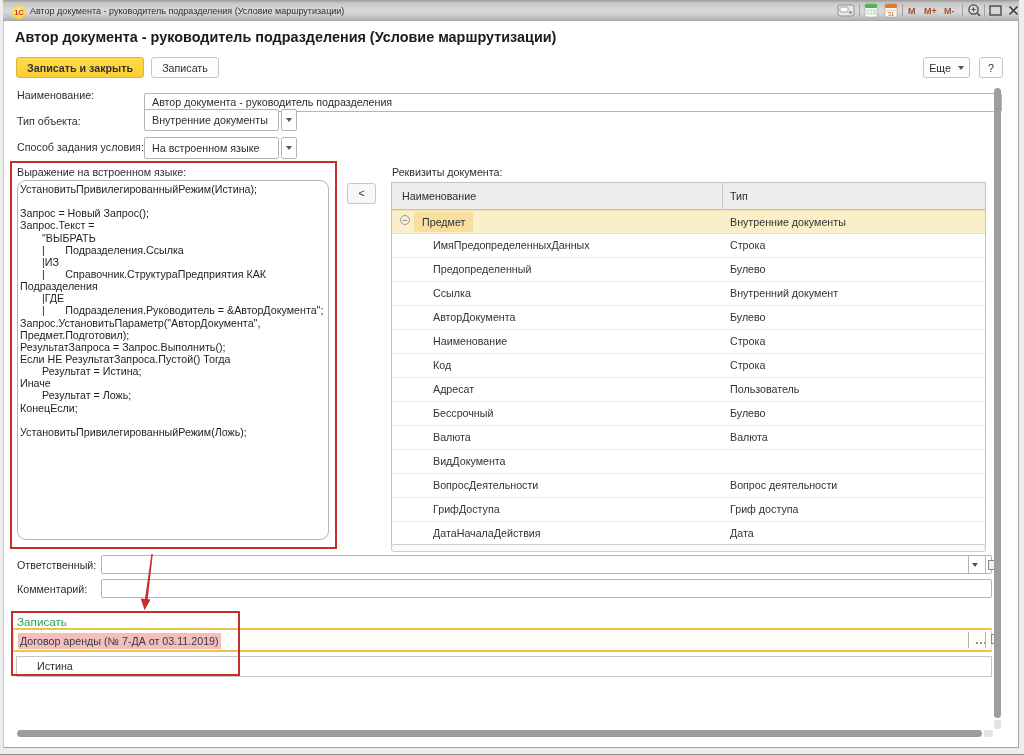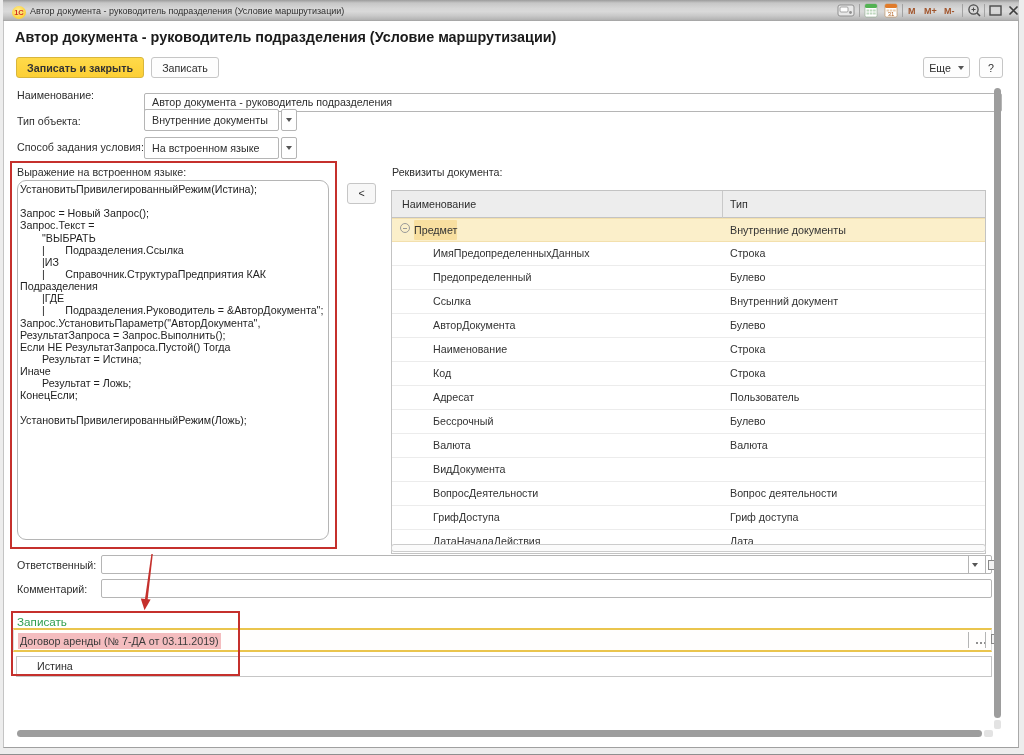--- a/index.html
+++ b/index.html
@@ -34,30 +34,30 @@
   .cdiv{position:absolute;width:1px;background:#b5b5b5;}
   
   .redbox{position:absolute;border:2px solid #c5302c;box-sizing:border-box;}
   
   #code{position:absolute;left:17px;top:180px;width:312px;height:360px;box-sizing:border-box;
     border:1px solid #b5b5b5;border-radius:9px;padding:2px 2px 0 2px;
     font-size:10.7px;line-height:12.15px;color:#1f1f1f;white-space:nowrap;overflow:hidden;}
   #code div{height:12.15px;}
   .i1{padding-left:22px;}
   
-  #tbl{position:absolute;left:391px;top:190px;width:595px;height:364px;box-sizing:border-box;border:1px solid #c3c3c3;background:#fff;overflow:hidden;}
+  #tbl{position:absolute;left:391px;top:182px;width:595px;height:364px;box-sizing:border-box;border:1px solid #c3c3c3;background:#fff;overflow:hidden;}
   #thead{position:absolute;left:0;top:0;width:100%;height:26.5px;background:#ededed;border-bottom:1px solid #c3c3c3;box-sizing:border-box;}
   #thead .c1{position:absolute;left:10px;top:0;line-height:26px;font-size:10.7px;color:#2e2e2e;}
   #thead .c2{position:absolute;left:338px;top:0;line-height:26px;font-size:10.7px;color:#2e2e2e;}
   #thead .vd{position:absolute;left:330px;top:0;width:1px;height:26.5px;background:#c9c9c9;}
   .trow{position:absolute;left:0;width:100%;height:24.05px;box-sizing:border-box;border-bottom:1px solid #ececec;font-size:10.7px;color:#333;}
   .trow .n{position:absolute;left:41px;line-height:23px;}
   .trow .t{position:absolute;left:338px;line-height:23px;}
   #row1{background:#fbefca;border-top:1px solid #f3e0ad;border-bottom:1px solid #f3e0ad;}
-  #row1 .n{left:22px;background:#f8dfa0;padding:0 0;line-height:20px;top:1px;border-radius:1px;}
+  #row1 .n{left:22px;background:#f8dfa0;padding:0 8px;line-height:20px;top:1px;border-radius:1px;}
   #minus{position:absolute;left:8px;top:4.5px;width:10px;height:10px;border:1px solid #9a9a9a;border-radius:50%;box-sizing:border-box;}
   #minus:after{content:"";position:absolute;left:2px;top:3.5px;width:4px;height:1px;background:#9a9a9a;}
   
   .sb{position:absolute;background:#9d9d9d;border-radius:3.5px;}
   
   #checklbl{position:absolute;left:17px;top:615px;font-size:11.7px;color:#2f9e50;}
   #yellowfield{position:absolute;left:13px;top:628px;width:979px;height:24px;box-sizing:border-box;
     border-top:2px solid #eac54e;border-bottom:2px solid #eac54e;border-left:1px solid #ddd;border-right:1px solid #ddd;background:#fffefd;}
   #pinktext{position:absolute;left:4px;top:2.5px;background:#f4bdbf;font-size:10.7px;color:#3a3a3a;line-height:16px;padding:0 2px;}
   #istina{position:absolute;left:16px;top:656px;width:976px;height:21px;box-sizing:border-box;border:1px solid #c6c6c6;
@@ -141,20 +141,21 @@
     <div>Запрос = Новый Запрос();</div>
     <div>Запрос.Текст =</div>
     <div class="i1">"ВЫБРАТЬ</div>
     <div class="i1">|<span style="margin-left:20.5px">Подразделения.Ссылка</span></div>
     <div class="i1">|ИЗ</div>
     <div class="i1">|<span style="margin-left:20.5px">Справочник.СтруктураПредприятия КАК</span></div>
     <div>Подразделения</div>
     <div class="i1">|ГДЕ</div>
     <div class="i1">|<span style="margin-left:20.5px">Подразделения.Руководитель = &amp;АвторДокумента";</span></div>
     <div>Запрос.УстановитьПараметр("АвторДокумента",</div>
+    <div>Предмет.Подготовил);</div>
     <div>РезультатЗапроса = Запрос.Выполнить();</div>
     <div>Если НЕ РезультатЗапроса.Пустой() Тогда</div>
     <div class="i1">Результат = Истина;</div>
     <div>Иначе</div>
     <div class="i1">Результат = Ложь;</div>
     <div>КонецЕсли;</div>
     <div>&nbsp;</div>
     <div>УстановитьПривилегированныйРежим(Ложь);</div>
   </div>
   <div class="btn" style="left:347px;top:183px;width:29px;height:21px;line-height:19px;background:#f7f7f7;">&lt;</div>

